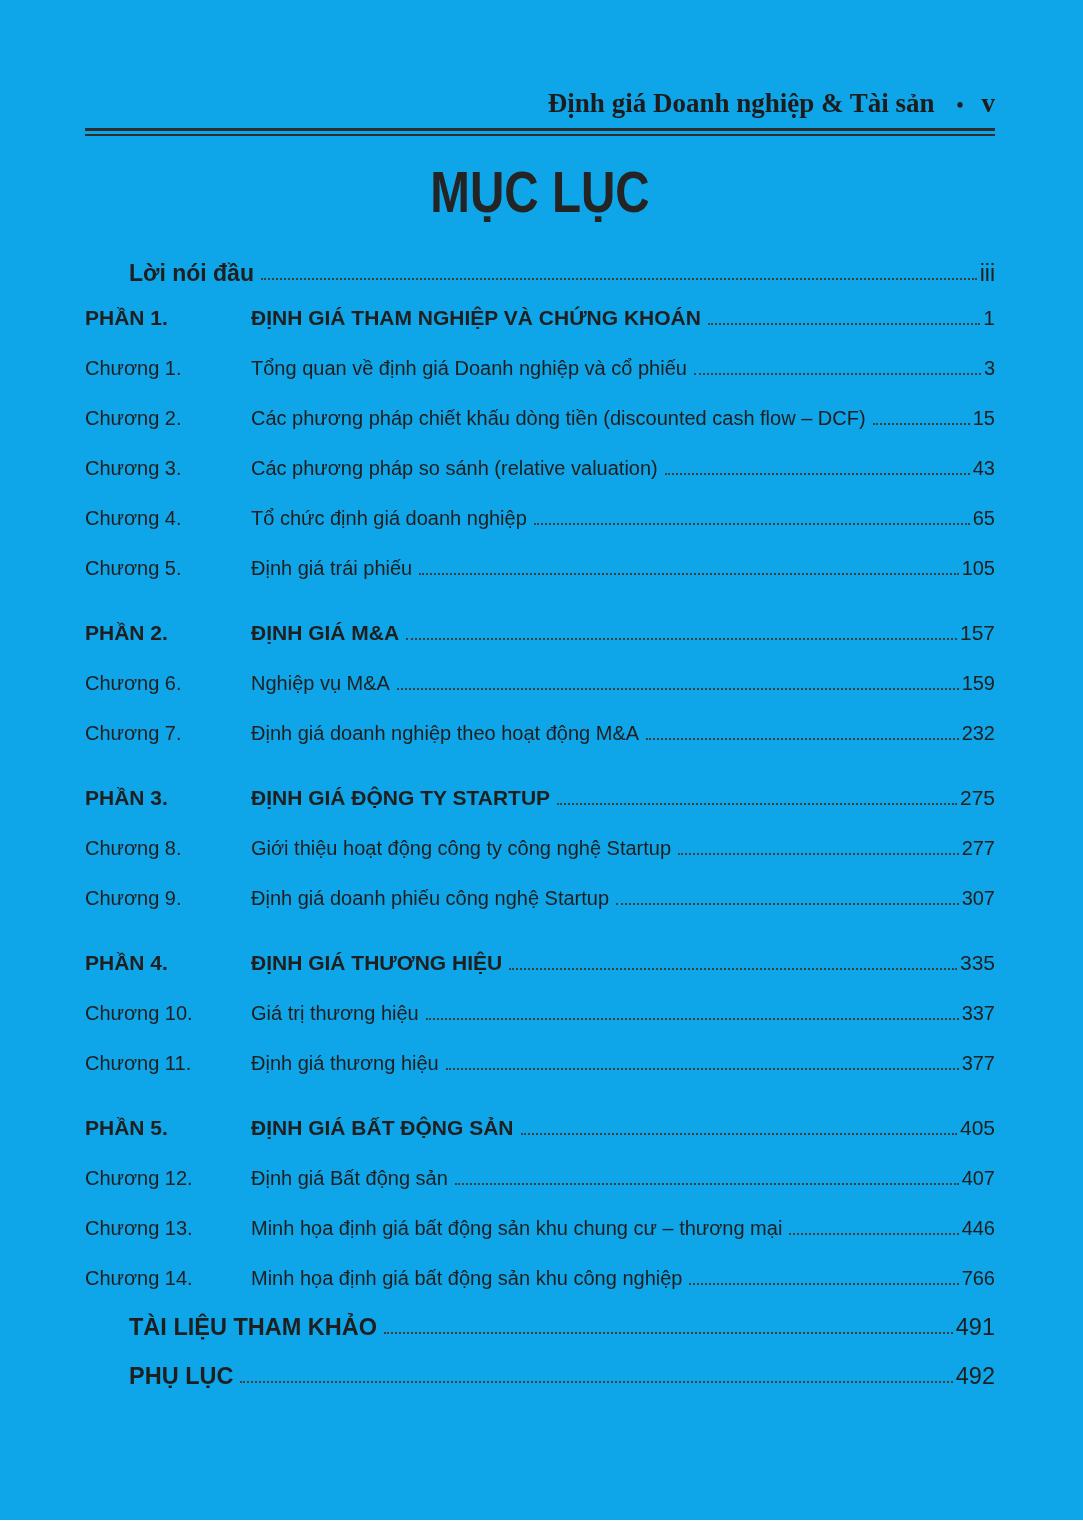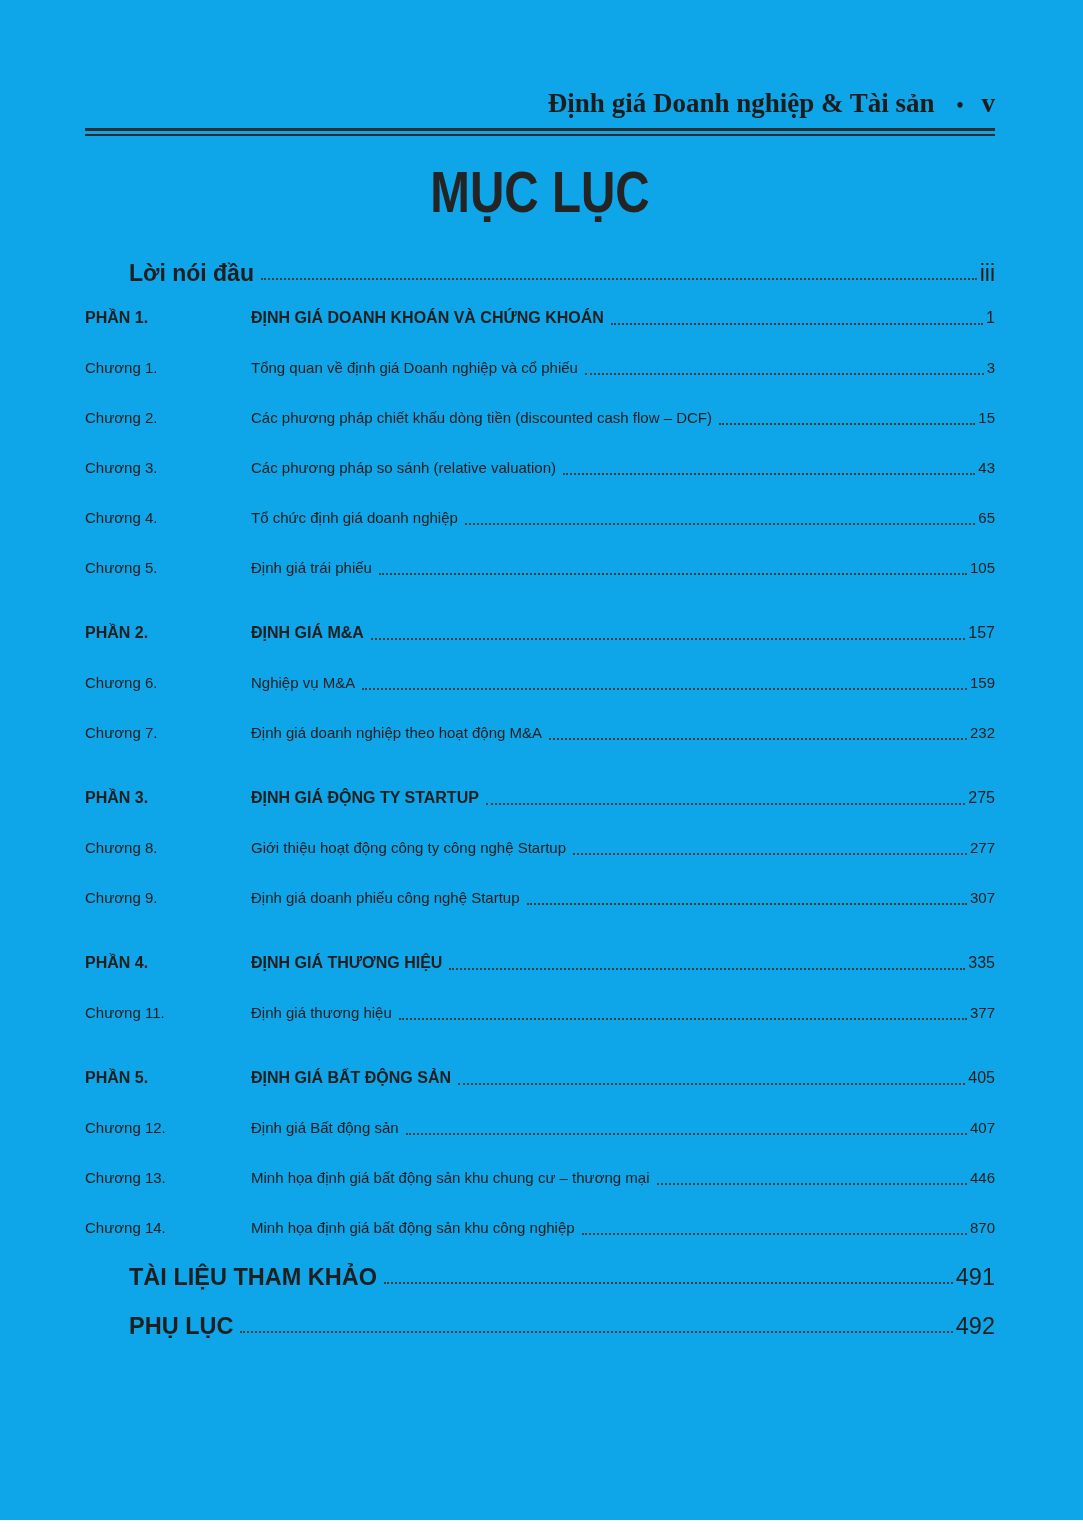--- a/index.html
+++ b/index.html
@@ -63,21 +63,21 @@
 
   
   .toc-list {
     margin-top: 36px;
   }
 
   .toc-row {
     display: flex;
     align-items: flex-end;
     line-height: 26px;
-    font-size: 15px;
+    font-size: 20px;
     color: #1f1f1f;
     white-space: nowrap;
   }
 
   .toc-label {
     flex: 0 0 122px;
     width: 122px;
   }
 
   .toc-title {
@@ -94,21 +94,21 @@
   }
 
   .toc-page {
     flex: 0 0 auto;
     font-weight: 400;
   }
 
   
   .toc-row.level-front   { margin-top: 0;    font-weight: 700; font-size: 23px; }
   .toc-row.level-chapter { margin-top: 24px; }
-  .toc-row.level-part    { margin-top: 39px; font-weight: 700; font-size: 16px; }
+  .toc-row.level-part    { margin-top: 39px; font-weight: 700; font-size: 21px; }
   .toc-row.level-front + .toc-row.level-part { margin-top: 19px; }
   .toc-row.level-back    { margin-top: 23px; font-weight: 700; font-size: 23.5px; }
 </style>
 </head>
 <body>
 
 <div class="page">
   <div class="content">
 
     <div class="running-header">
@@ -123,21 +123,21 @@
 
     <div class="toc-list" id="toc-list">
         <div class="toc-row level-front">
 
     <span class="toc-title">Lời nói đầu</span>
     <span class="toc-leader"></span>
     <span class="toc-page">iii</span>
   </div>
         <div class="toc-row level-part">
     <span class="toc-label">PHẦN 1.</span>
-    <span class="toc-title">ĐỊNH GIÁ DOANH KHOÁN VÀ CHỨNG KHOÁN</span>
+    <span class="toc-title">ĐỊNH GIÁ THAM NGHIỆP VÀ CHỨNG KHOÁN</span>
     <span class="toc-leader"></span>
     <span class="toc-page">1</span>
   </div>
         <div class="toc-row level-chapter">
     <span class="toc-label">Chương 1.</span>
     <span class="toc-title">Tổng quan về định giá Doanh nghiệp và cổ phiếu</span>
     <span class="toc-leader"></span>
     <span class="toc-page">3</span>
   </div>
         <div class="toc-row level-chapter">
@@ -200,20 +200,26 @@
     <span class="toc-leader"></span>
     <span class="toc-page">307</span>
   </div>
         <div class="toc-row level-part">
     <span class="toc-label">PHẦN 4.</span>
     <span class="toc-title">ĐỊNH GIÁ THƯƠNG HIỆU</span>
     <span class="toc-leader"></span>
     <span class="toc-page">335</span>
   </div>
         <div class="toc-row level-chapter">
+    <span class="toc-label">Chương 10.</span>
+    <span class="toc-title">Giá trị thương hiệu</span>
+    <span class="toc-leader"></span>
+    <span class="toc-page">337</span>
+  </div>
+        <div class="toc-row level-chapter">
     <span class="toc-label">Chương 11.</span>
     <span class="toc-title">Định giá thương hiệu</span>
     <span class="toc-leader"></span>
     <span class="toc-page">377</span>
   </div>
         <div class="toc-row level-part">
     <span class="toc-label">PHẦN 5.</span>
     <span class="toc-title">ĐỊNH GIÁ BẤT ĐỘNG SẢN</span>
     <span class="toc-leader"></span>
     <span class="toc-page">405</span>
@@ -227,21 +233,21 @@
         <div class="toc-row level-chapter">
     <span class="toc-label">Chương 13.</span>
     <span class="toc-title">Minh họa định giá bất động sản khu chung cư – thương mại</span>
     <span class="toc-leader"></span>
     <span class="toc-page">446</span>
   </div>
         <div class="toc-row level-chapter">
     <span class="toc-label">Chương 14.</span>
     <span class="toc-title">Minh họa định giá bất động sản khu công nghiệp</span>
     <span class="toc-leader"></span>
-    <span class="toc-page">870</span>
+    <span class="toc-page">766</span>
   </div>
         <div class="toc-row level-back">
 
     <span class="toc-title">TÀI LIỆU THAM KHẢO</span>
     <span class="toc-leader"></span>
     <span class="toc-page">491</span>
   </div>
         <div class="toc-row level-back">
 
     <span class="toc-title">PHỤ LỤC</span>

